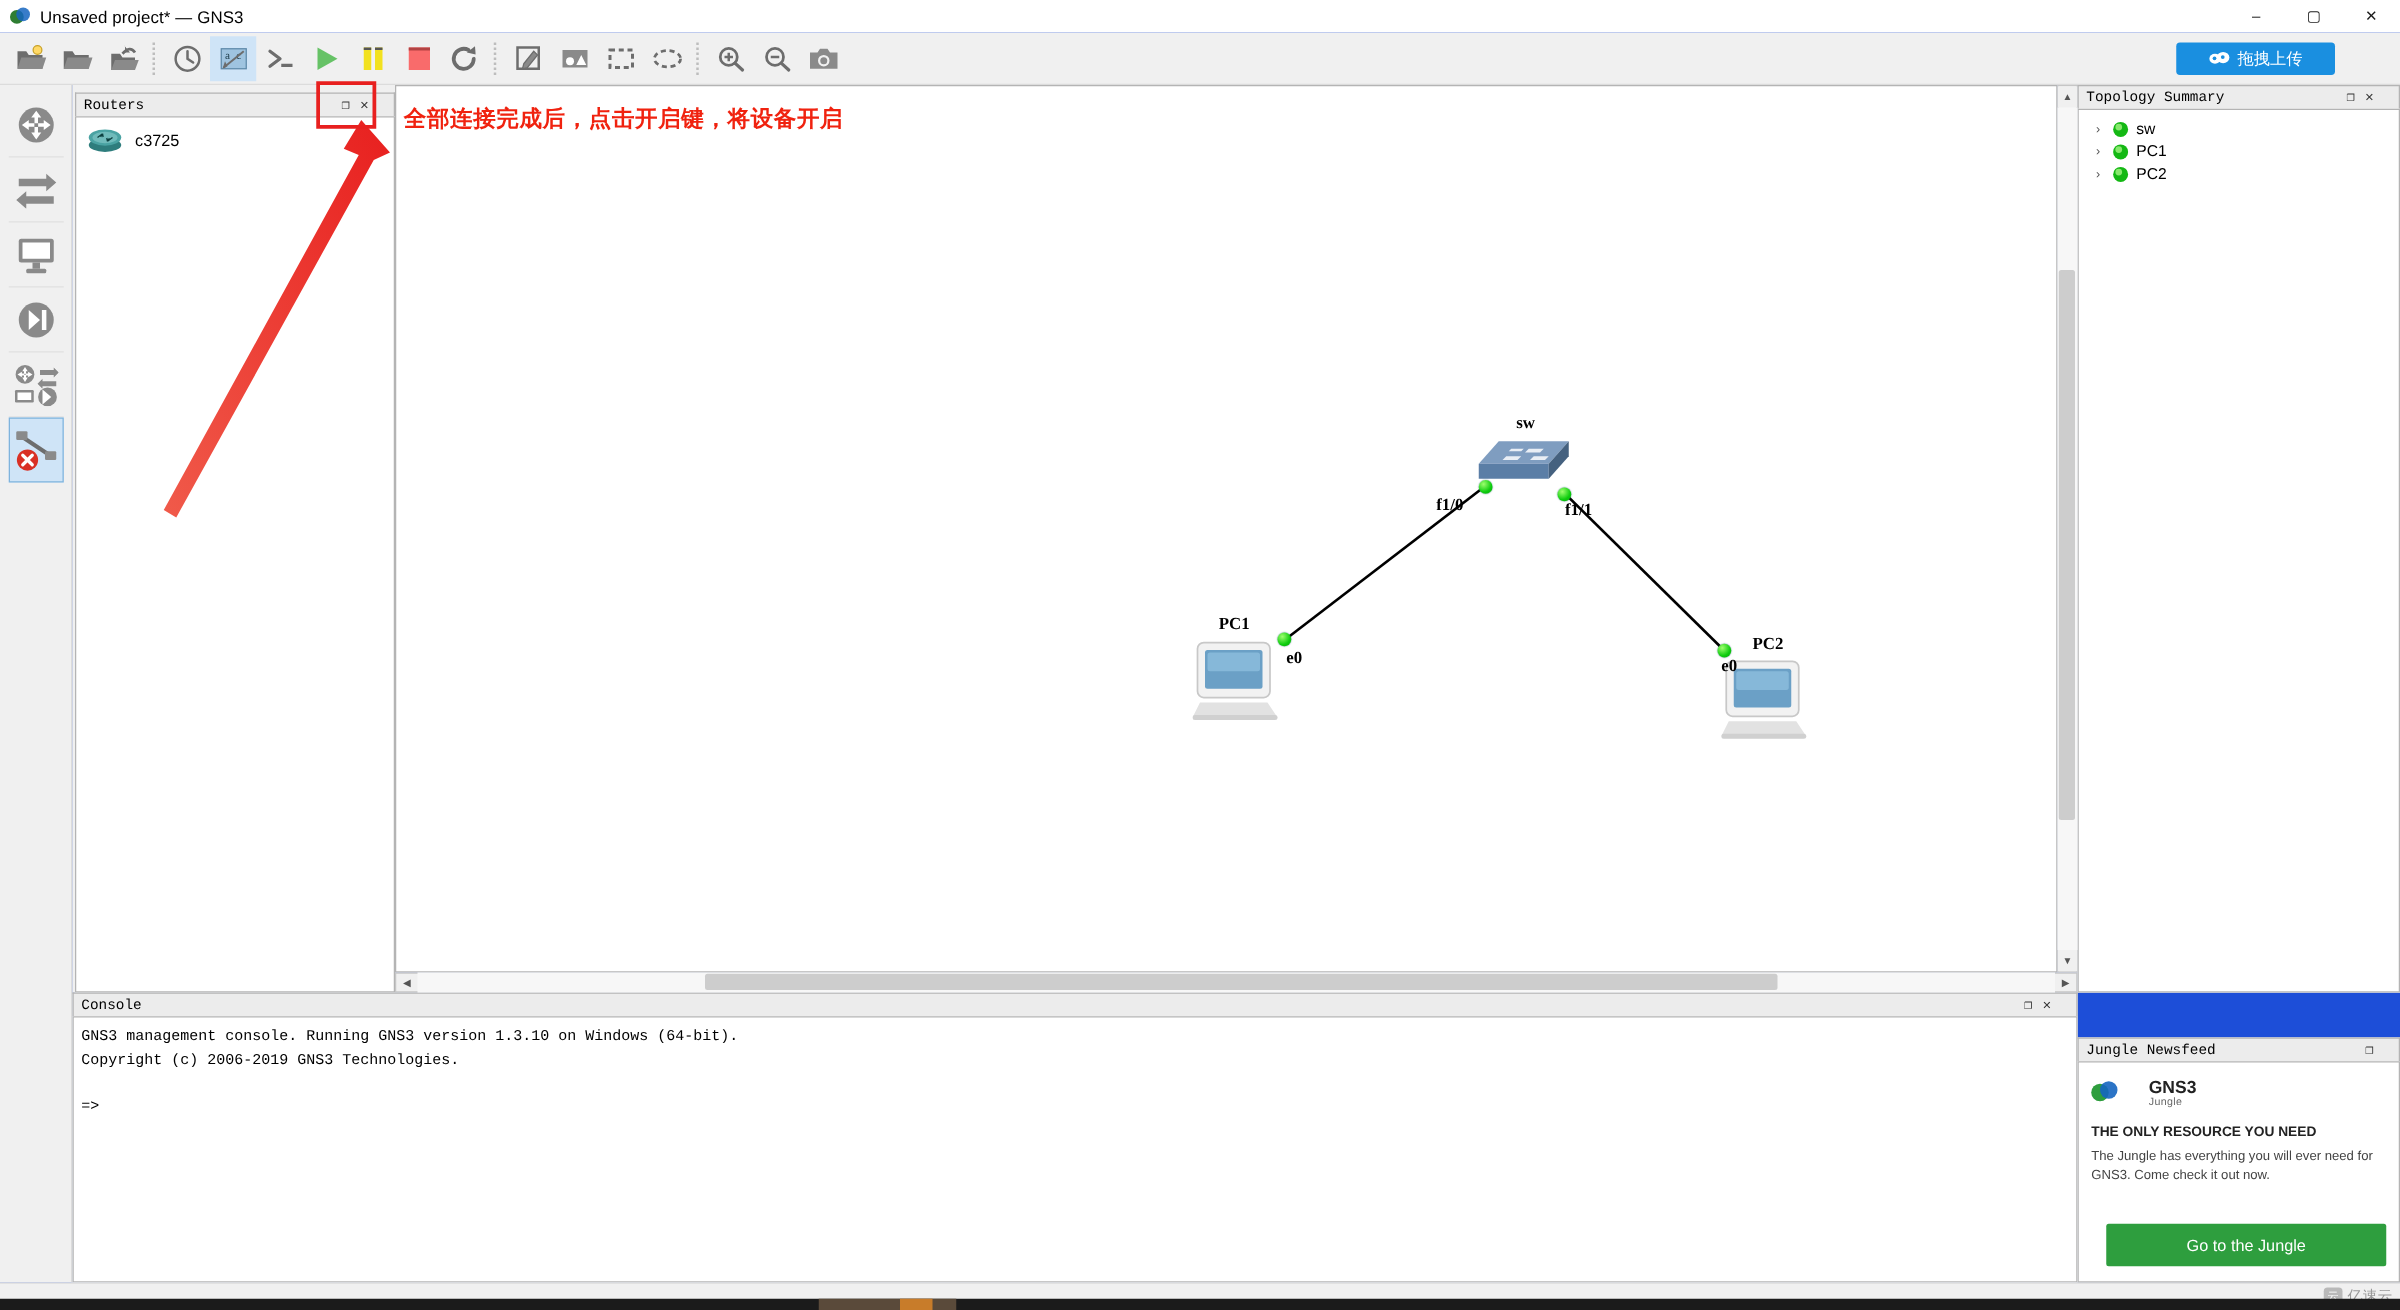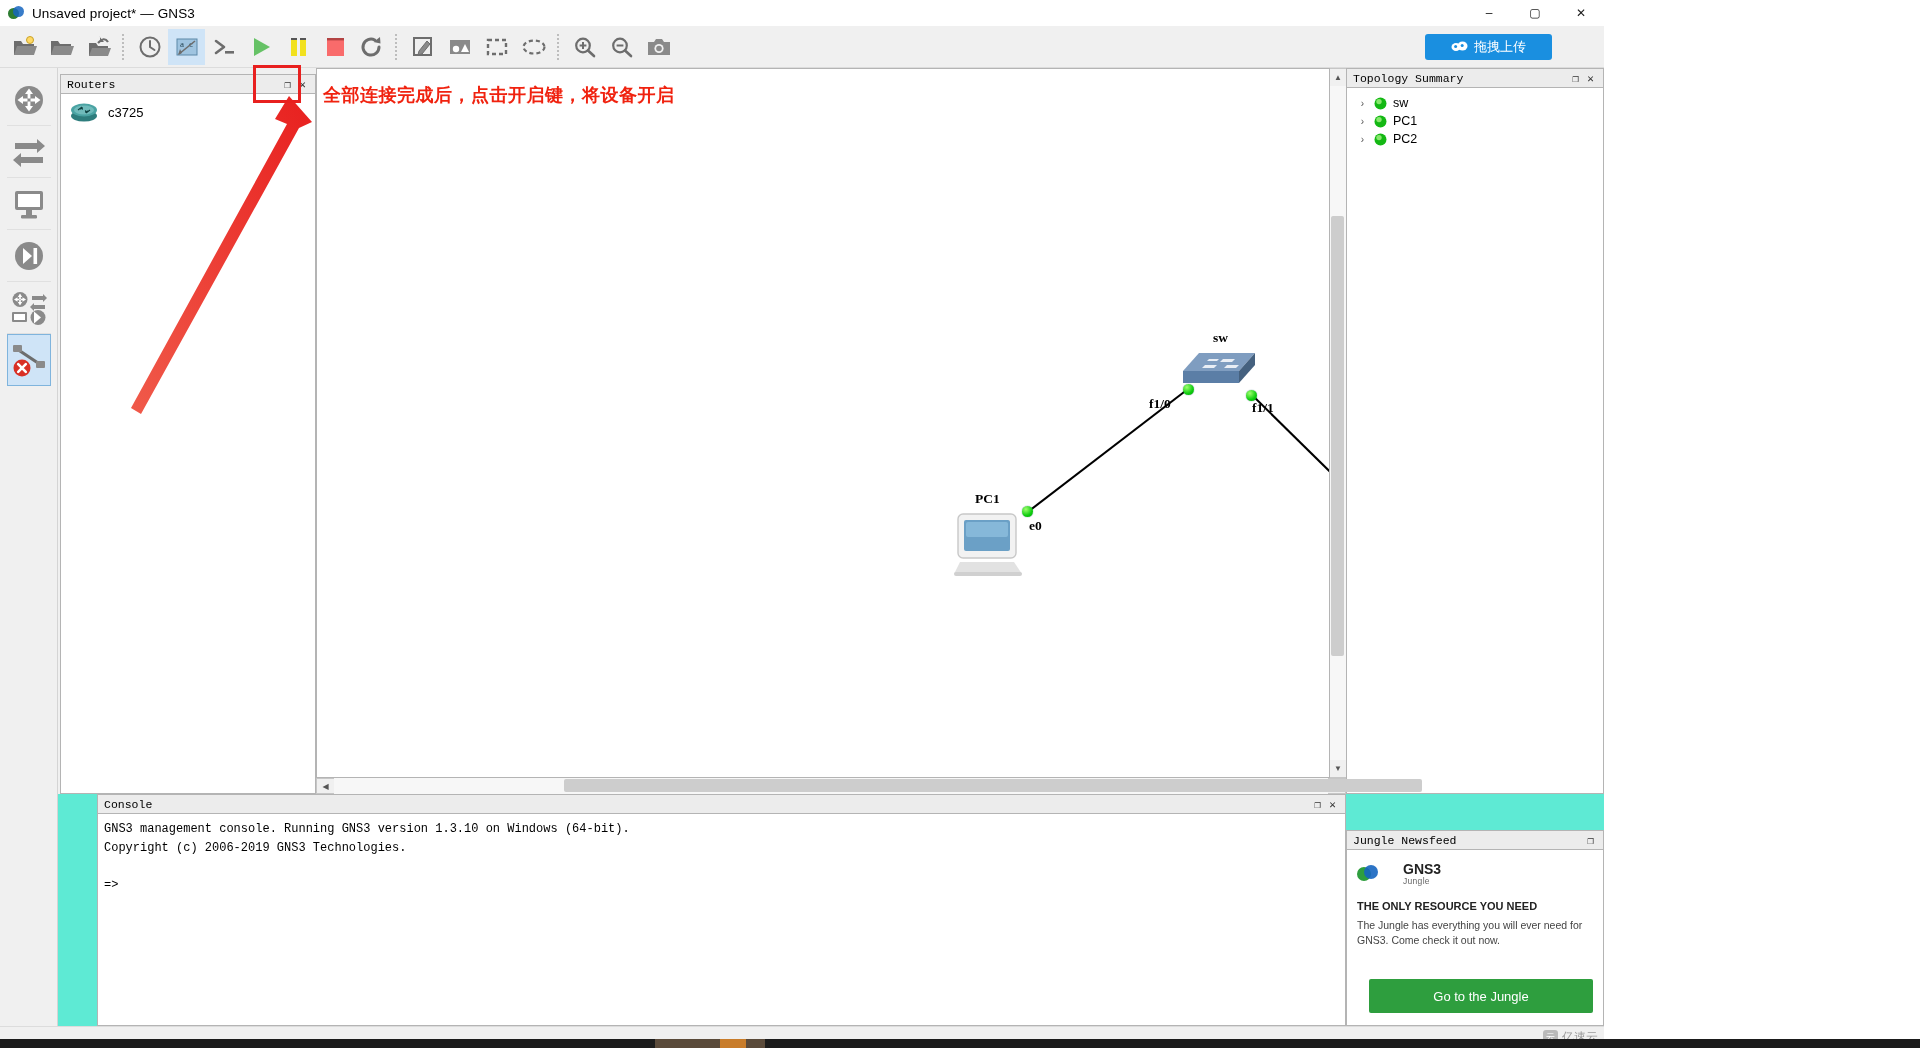--- a/index.html
+++ b/index.html
@@ -4,22 +4,22 @@
 <style>
   * { box-sizing: border-box; margin: 0; padding: 0; }
   html, body {
     width: 1920px; height: 1048px;
     font-family: "Liberation Sans", sans-serif;
     background: #ffffff;
     overflow: hidden;
   }
   #app {
     position: relative;
-    width: 1604px; height: 1048px;
-    background: #5eead4;
+    width: 1920px; height: 1048px;
+    background: #1d4ed8;
     display: flex; flex-direction: column;
   }
 
   
   .titlebar {
     height: 26px;
     background: #ffffff;
     display: flex; align-items: center;
     flex: 0 0 26px;
   }
@@ -109,21 +109,21 @@
   
   .center-col { flex: 1 1 auto; display: flex; flex-direction: column; min-width: 0; }
   .upper-row { flex: 1 1 auto; display: flex; min-height: 0; }
 
   
   .panel { display: flex; flex-direction: column; background: #f0f0f0; }
   .panel-head {
     height: 19px; background: #ececec;
     border: 1px solid #b4b4b4; border-bottom: none;
     display: flex; align-items: center;
-    padding: 0 5px 0 6px;
+    padding: 0 16px 0 6px;
     font-family: "Liberation Mono", monospace;
     font-size: 11.5px; color: #000;
   }
   .panel-head .ptitle { flex: 1 1 auto; }
   .ph-btn {
     width: 15px; height: 15px; display: flex;
     align-items: center; justify-content: center;
     font-size: 11px; color: #333;
   }
   .panel-body {
@@ -197,21 +197,21 @@
   .topo-item {
     display: flex; align-items: center; gap: 6px;
     padding: 2px 4px 2px 10px; font-size: 12.5px; color: #000;
   }
   .tw-arrow {
     width: 11px; font-size: 10px; color: #555; text-align: center;
   }
 
   
   .console-row { display: flex; flex: 0 0 232px; min-height: 0; }
-  .console-panel { flex: 1 1 auto; min-width: 0; margin-left: 39px; }
+  .console-panel { flex: 1 1 auto; min-width: 0; }
   .console-body {
     flex: 1 1 auto; background: #fff; border: 1px solid #b4b4b4;
     font-family: "Liberation Mono", monospace;
     font-size: 12px; color: #000; padding: 6px 6px;
     white-space: pre; line-height: 1.55; overflow: hidden;
   }
   .jungle-panel { width: 258px; flex: 0 0 258px; margin-top: 36px; }
   .jungle-body {
     flex: 1 1 auto; background: #fff; border: 1px solid #b4b4b4;
     padding: 12px 10px; position: relative; overflow: hidden;

